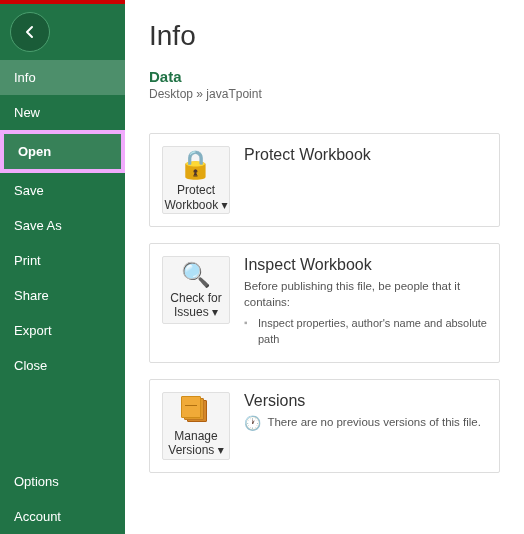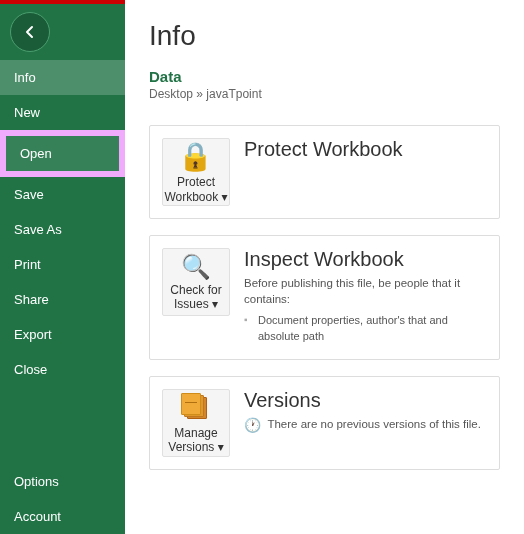--- a/index.html
+++ b/index.html
@@ -45,22 +45,23 @@
       font-size: 13px;
       cursor: pointer;
       position: relative;
     }
 
     .sidebar-item.active {
       background: rgba(255,255,255,0.2);
     }
 
     .sidebar-item.open-item {
-      border: 6px solid #f0abfc;
+      border: 4px solid #f0abfc;
       background: rgba(255,255,255,0.1);
+      font-weight: bold;
     }
 
     
     .sidebar::before {
       content: '';
       display: block;
       height: 4px;
       background: #cc0000;
       flex-shrink: 0;
     }
@@ -84,21 +85,21 @@
     .file-name {
       font-size: 15px;
       font-weight: 600;
       color: #217346;
       margin-bottom: 2px;
     }
 
     .breadcrumb {
       font-size: 12px;
       color: #666;
-      margin-bottom: 24px;
+      margin-bottom: 32px;
     }
 
     
     .info-panel {
       display: flex;
       align-items: flex-start;
       margin-bottom: 16px;
       border: 1px solid #ddd;
       border-radius: 2px;
       padding: 12px;
@@ -129,21 +130,21 @@
       color: #333;
       text-align: center;
       line-height: 1.2;
     }
 
     .panel-info {
       flex: 1;
     }
 
     .panel-title {
-      font-size: 20px;
+      font-size: 16px;
       font-weight: 400;
       color: #333;
       margin-bottom: 4px;
     }
 
     .panel-desc {
       font-size: 11.5px;
       color: #555;
       line-height: 1.4;
     }
@@ -249,21 +250,21 @@
 
   <div class="info-panel">
     <div class="panel-icon-area">
       <div class="panel-icon inspect-icon" style="font-size:24px; color:#217346;">🔍</div>
       <div class="panel-icon-label">Check for<br>Issues ▾</div>
     </div>
     <div class="panel-info">
       <div class="panel-title">Inspect Workbook</div>
       <div class="panel-desc">Before publishing this file, be people that it contains:</div>
       <ul class="panel-list">
-        <li>Document properties, author's that and absolute path</li>
+        <li>Inspect properties, author's name and absolute path</li>
       </ul>
     </div>
   </div>
 
   <div class="info-panel">
     <div class="panel-icon-area">
       <div class="panel-icon" style="position:relative; width:34px; height:32px; margin-bottom:2px;">
 
         <div style="position:absolute; left:8px; top:5px; width:20px; height:22px; background:#d4872a; border:1px solid #b06010; border-radius:1px;"></div>
         <div style="position:absolute; left:5px; top:3px; width:20px; height:22px; background:#e0982a; border:1px solid #c07820; border-radius:1px;"></div>

